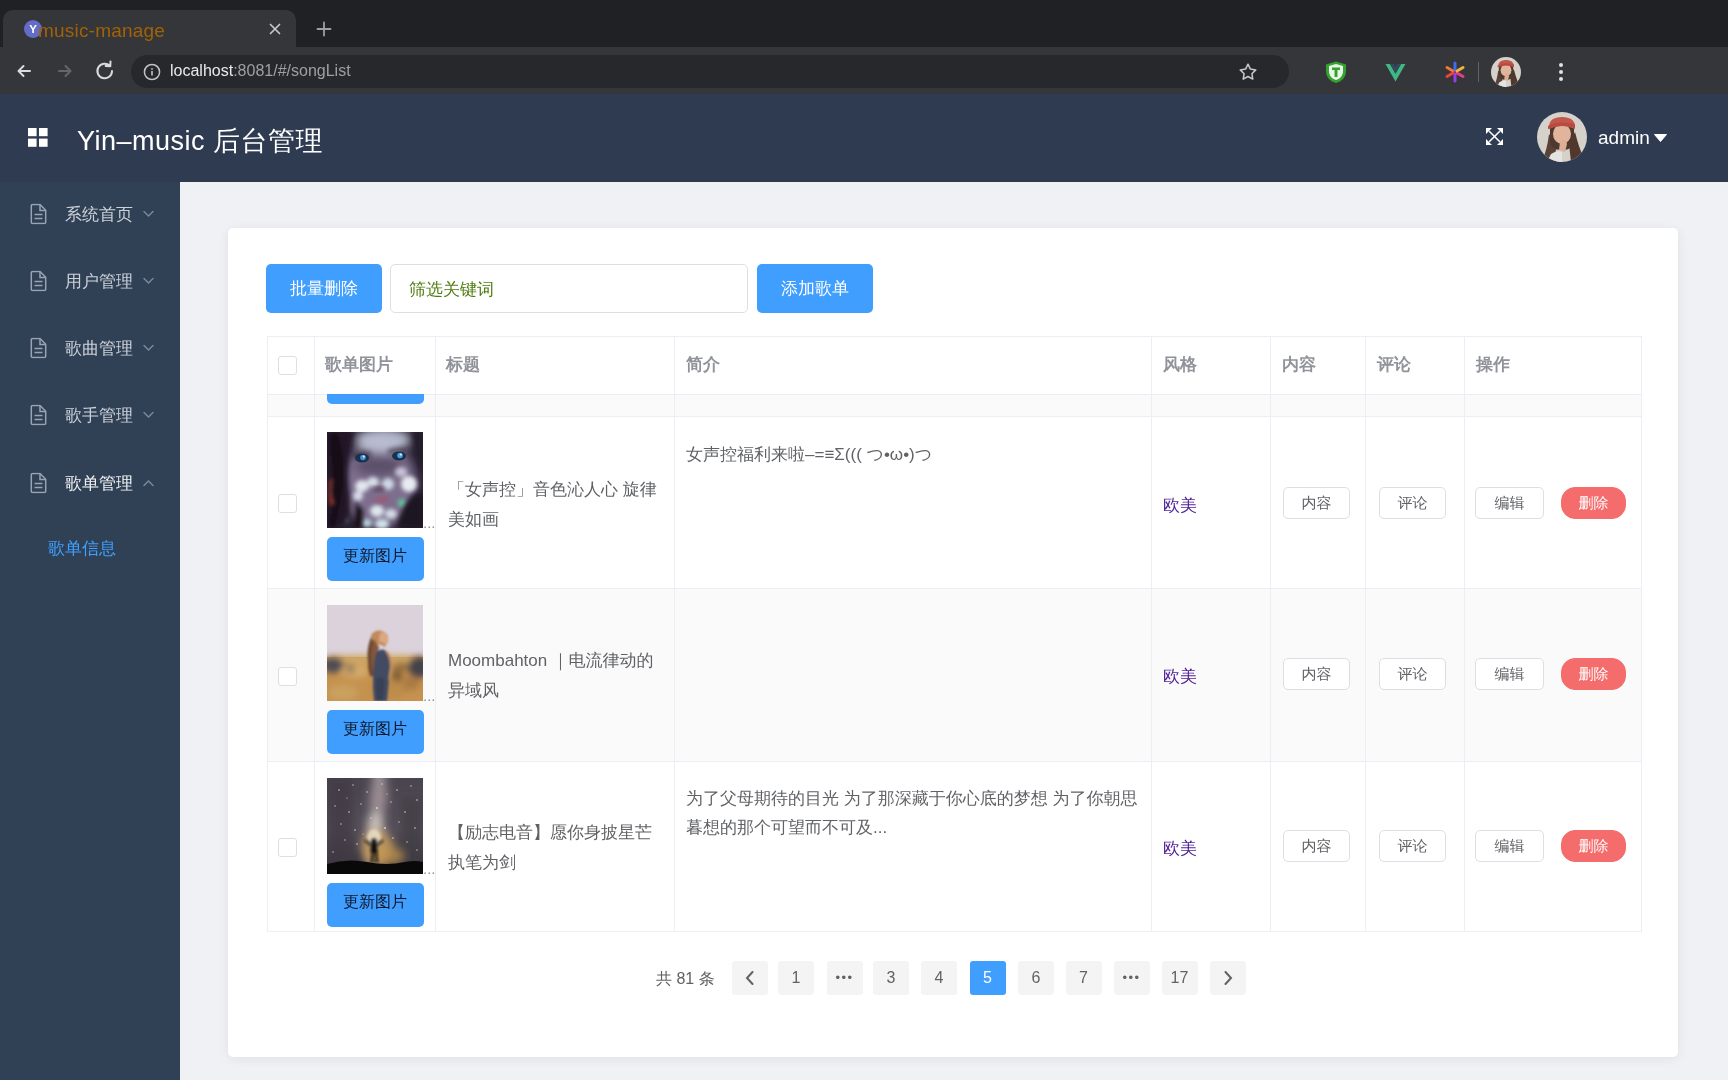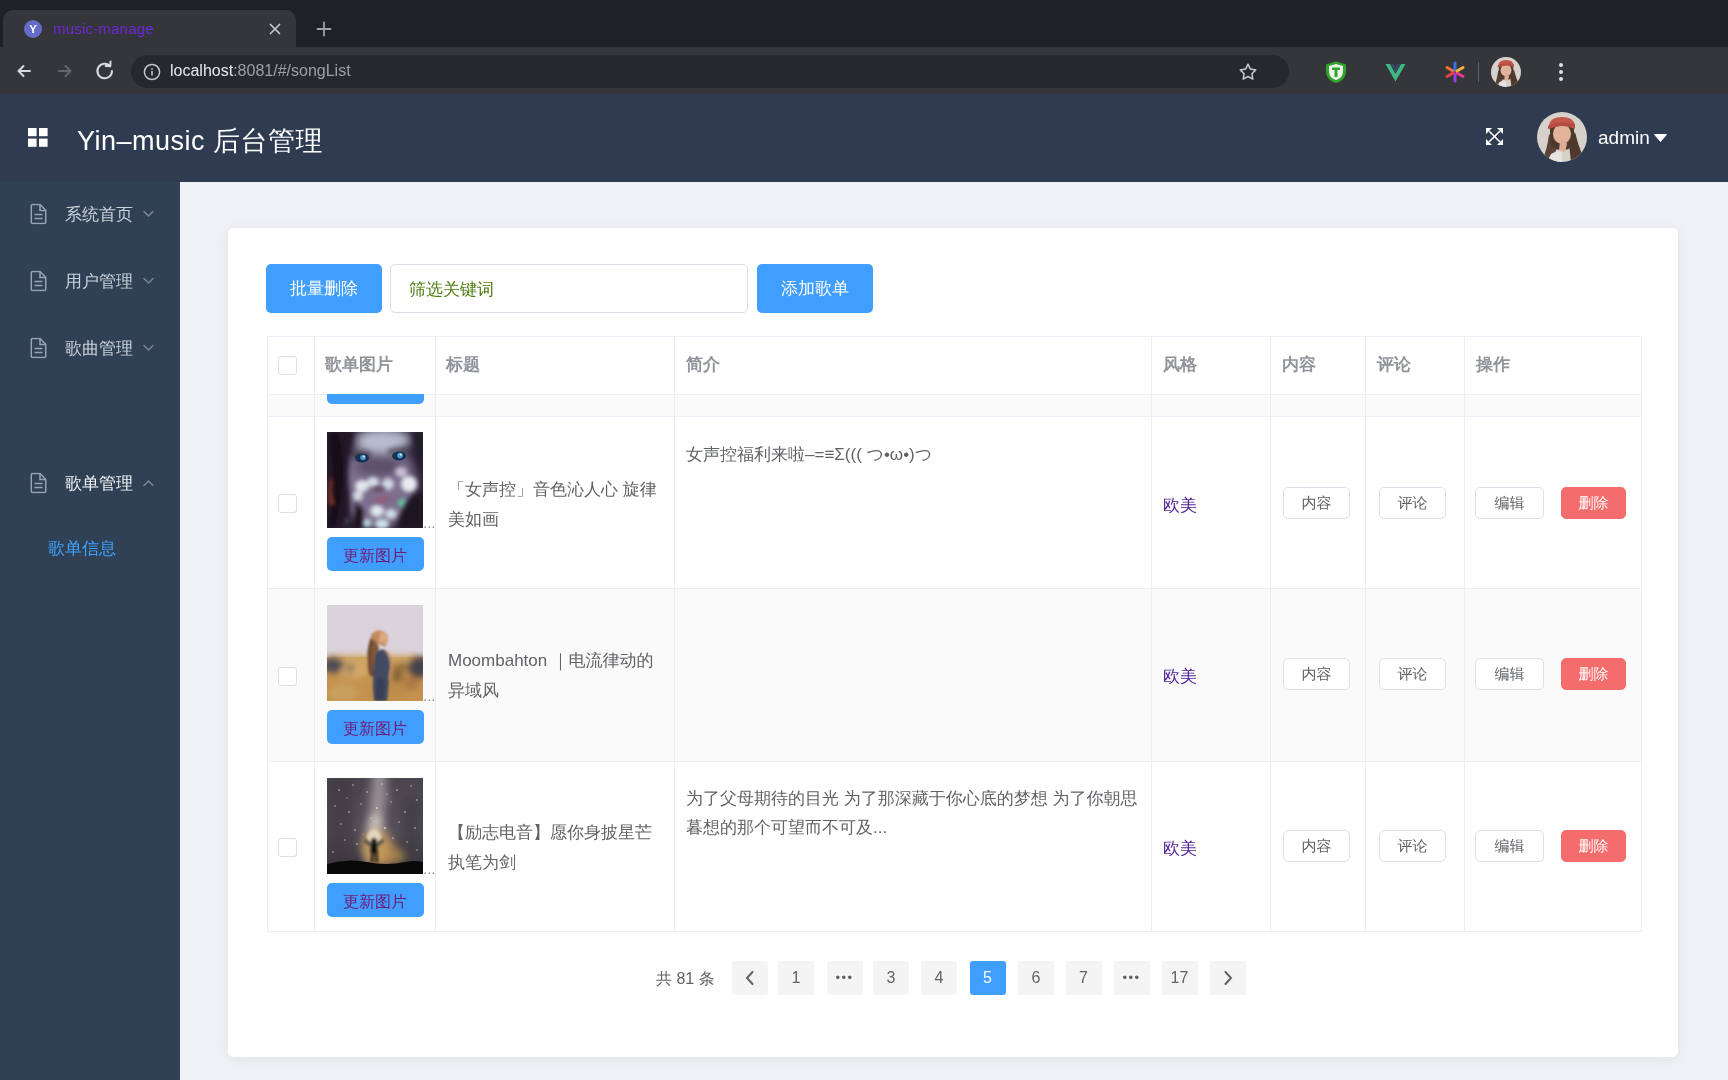--- a/index.html
+++ b/index.html
@@ -4,21 +4,21 @@
 <style>
   * { margin:0; padding:0; box-sizing:border-box; }
   html,body { width:1728px; height:1080px; overflow:hidden; font-family:"Liberation Sans",sans-serif; }
   .abs { position:absolute; }
   body { position:relative; background:#eff1f4; }
 
   
   #strip { left:0; top:0; width:1728px; height:47px; background:#202124; }
   #tab { left:3px; top:10px; width:293px; height:37px; background:#35363a; border-radius:10px 10px 0 0; }
   #favicon { left:24px; top:20px; width:18px; height:18px; }
-  #tabtitle { left:53px; top:20px; font-size:15px; color:#6d28d9; letter-spacing:.2px; }
+  #tabtitle { left:38px; top:20px; font-size:19px; color:#a16207; letter-spacing:.2px; }
   #tabclose { left:266px; top:20px; width:18px; height:18px; }
   #newtab { left:314px; top:19px; width:20px; height:20px; }
   #toolbar { left:0; top:47px; width:1728px; height:47px; background:#35363a; }
   .navic { top:56px; width:30px; height:30px; }
   #pill { left:131px; top:55px; width:1158px; height:33px; background:#26282b; border-radius:17px; }
   #urltext { left:170px; top:62px; font-size:16px; color:#e8eaed; }
   #urltext span { color:#9aa0a6;margin-top:16px; }
 
   
   #apphead { left:0; top:94px; width:1728px; height:88px; background:#2e3b50; }
@@ -44,26 +44,26 @@
 
   
   #tbl { left:39px; top:108px; width:1375px; height:596px; }
   .vline { position:absolute; top:0; width:1px; height:596px; background:#ebeef5; }
   .hline { position:absolute; left:0; width:1375px; height:1px; background:#ebeef5; }
   .th { position:absolute; top:0; height:58px; line-height:58px; font-size:17px; color:#909399; font-weight:600; }
   .stripe { position:absolute; left:1px; width:1373px; background:#fafafa; }
   .ck { position:absolute; width:19px; height:19px; border:1.5px solid #dcdfe6; border-radius:3px; background:#fff; }
   .rimg { position:absolute; left:59.5px; width:96px; height:96px; }
   .dots { position:absolute; left:156px; font-size:15px; color:#909399; }
-  .upbtn { position:absolute; left:59.5px; width:97px; height:34px; background:#409eff; border-radius:5px; color:#701a75; font-size:16px; text-align:center; line-height:38px; }
+  .upbtn { position:absolute; left:59.5px; width:97px; height:44px; background:#409eff; border-radius:5px; color:#0f172a; font-size:16px; text-align:center; line-height:38px; }
   .title { position:absolute; left:181px; width:220px; font-size:17px; line-height:30px; color:#606266; }
   .desc { position:absolute; left:419px; width:460px; font-size:17px; line-height:28.5px; color:#606266; overflow:hidden; }
   .genre { position:absolute; left:896px; font-size:17px; color:#4c1d95; }
   .sbtn { position:absolute; height:32px; border:1px solid #dcdfe6; border-radius:5px; background:#fff; color:#606266; font-size:15px; text-align:center; line-height:30px; }
-  .sbtn.red { background:#f56c6c; border-color:#f56c6c; color:#fff; }
+  .sbtn.red { background:#f56c6c; border-color:#f56c6c; color:#fff;border-radius:14px; }
 
   
   #pgn { left:0; top:0; }
   .pg { position:absolute; top:733px; height:34px; background:#f4f4f5; border-radius:3px; color:#606266; font-size:16px; font-weight:500; text-align:center; line-height:34px; }
   .pg.act { background:#409eff; color:#fff; }
   #total { position:absolute; left:428px; top:741px; font-size:16px; color:#606266; font-weight:400; }
 </style>
 </head>
 <body>
 
@@ -215,20 +215,31 @@
     <svg class="doc" width="17" height="21" viewBox="0 0 17 21">
         <path d="M2.3 1 H10 L15.7 6.7 V18.7 A1.3 1.3 0 0 1 14.4 20 H2.6 A1.3 1.3 0 0 1 1.3 18.7 V2.3 A1.3 1.3 0 0 1 2.6 1 Z" fill="none" stroke="#99a3b1" stroke-width="1.5"></path>
         <path d="M10 1.4 V6.9 H15.5" fill="none" stroke="#99a3b1" stroke-width="1.5"></path>
         <path d="M4.5 11 H12.5 M4.5 15 H12.5" stroke="#99a3b1" stroke-width="1.5"></path>
       </svg>
     <span class="mtxt">用户管理</span>
     <svg class="chev" width="11" height="7" viewBox="0 0 11 7">
         <path d="M1 1 L5.5 5.5 L10 1" fill="none" stroke="#7c8798" stroke-width="1.5" stroke-linecap="round"></path>
       </svg>
   </div>
+  <div class="mitem" style="top:199.5px">
+    <svg class="doc" width="17" height="21" viewBox="0 0 17 21">
+        <path d="M2.3 1 H10 L15.7 6.7 V18.7 A1.3 1.3 0 0 1 14.4 20 H2.6 A1.3 1.3 0 0 1 1.3 18.7 V2.3 A1.3 1.3 0 0 1 2.6 1 Z" fill="none" stroke="#99a3b1" stroke-width="1.5"></path>
+        <path d="M10 1.4 V6.9 H15.5" fill="none" stroke="#99a3b1" stroke-width="1.5"></path>
+        <path d="M4.5 11 H12.5 M4.5 15 H12.5" stroke="#99a3b1" stroke-width="1.5"></path>
+      </svg>
+    <span class="mtxt">歌手管理</span>
+    <svg class="chev" width="11" height="7" viewBox="0 0 11 7">
+        <path d="M1 1 L5.5 5.5 L10 1" fill="none" stroke="#7c8798" stroke-width="1.5" stroke-linecap="round"></path>
+      </svg>
+  </div>
   <div class="mitem" style="top:267px">
     <svg class="doc" width="17" height="21" viewBox="0 0 17 21">
         <path d="M2.3 1 H10 L15.7 6.7 V18.7 A1.3 1.3 0 0 1 14.4 20 H2.6 A1.3 1.3 0 0 1 1.3 18.7 V2.3 A1.3 1.3 0 0 1 2.6 1 Z" fill="none" stroke="#99a3b1" stroke-width="1.5"></path>
         <path d="M10 1.4 V6.9 H15.5" fill="none" stroke="#99a3b1" stroke-width="1.5"></path>
         <path d="M4.5 11 H12.5 M4.5 15 H12.5" stroke="#99a3b1" stroke-width="1.5"></path>
       </svg>
     <span class="mtxt" style="color:#f0f2f5">歌单管理</span>
     <svg class="chev" width="11" height="7" viewBox="0 0 11 7">
         <path d="M1 6 L5.5 1.5 L10 6" fill="none" stroke="#7c8798" stroke-width="1.5" stroke-linecap="round"></path>
       </svg>

